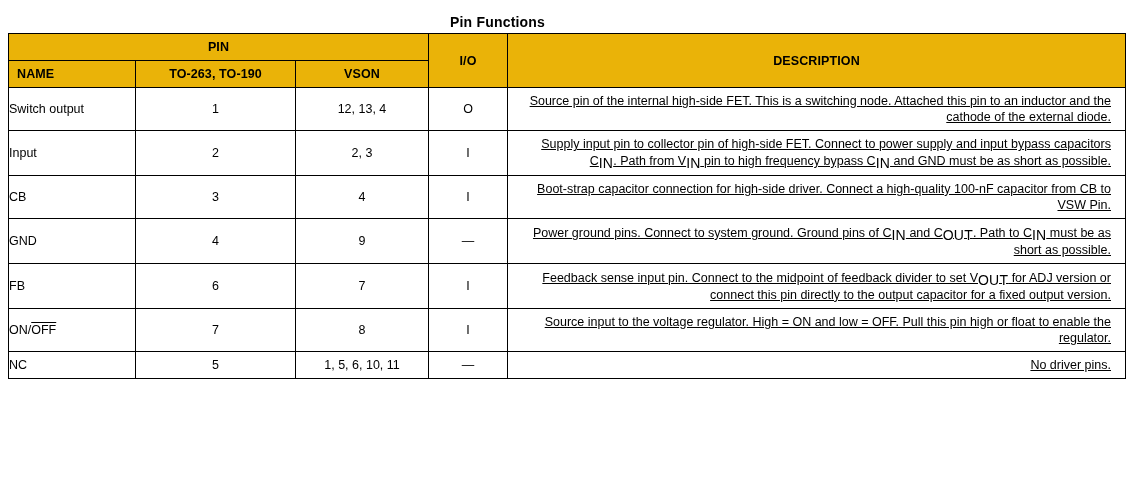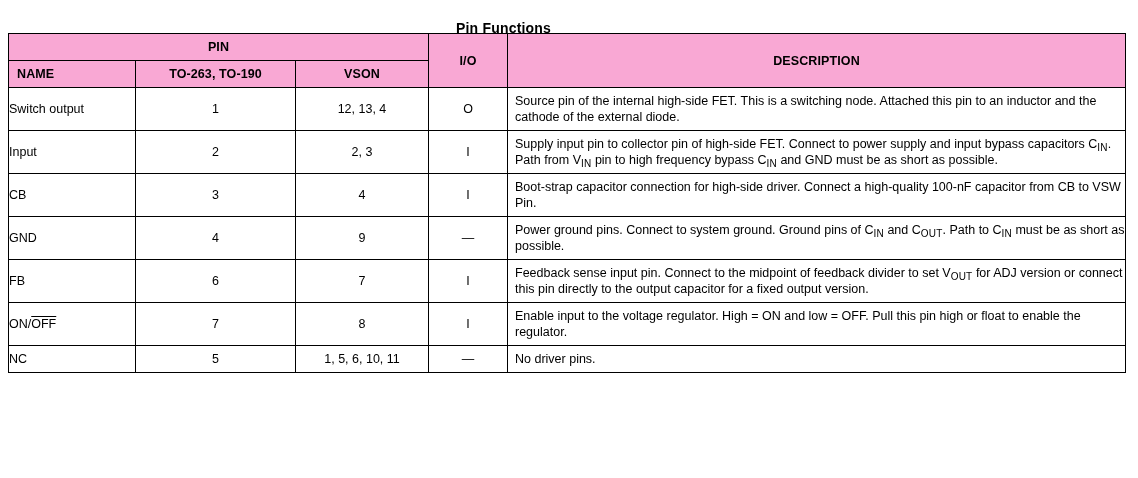--- a/index.html
+++ b/index.html
@@ -13,21 +13,21 @@
     font-family: "Liberation Sans", sans-serif;
     color: #000000;
     overflow: hidden;
     position: relative;
   }
   .page-title {
     text-align: center;
     font-size: 14px;
     font-weight: bold;
     letter-spacing: 0.2px;
-    margin: 16px;
+    margin: 10px;
     padding: 4px 0 7px 0;
     width: 975px;
   }
   .table-wrap {
     position: absolute;
     left: 8px;
     top: 33px;
     width: 1117px;
   }
   table.pin-table {
@@ -37,21 +37,21 @@
     border: 1px solid #000;
   }
   table.pin-table th,
   table.pin-table td {
     border: 1px solid #000;
     vertical-align: middle;
     font-size: 12.5px;
     line-height: 1.28;
   }
   thead th {
-    background: #f9a8d4;
+    background: #eab308;
     font-weight: bold;
     text-align: center;
     font-size: 12.5px;
     letter-spacing: 0.1px;
     height: 22px;
     padding: 2px 4px;
   }
   thead th.name-head {
     text-align: left;
     padding-left: 8px;
@@ -61,29 +61,30 @@
     padding: 5px 7px;
   }
   td.c-name {
     text-align: left;
     padding-left: 0;
   }
   td.c-pin1, td.c-pin2, td.c-io {
     text-align: center;
   }
   td.c-desc {
-    text-align: left;
+    text-align: right;
     padding-left: 7px;
-    padding-right: 0;
+    padding-right: 14px;
+    text-decoration: underline;
   }
   .desc-text {
     display: block;
   }
   sub {
-    font-size: 10px;
+    font-size: 14px;
     vertical-align: baseline;
     position: relative;
     bottom: -3px;
     letter-spacing: 0.2px;
   }
   .ovl {
     text-decoration: overline;
   }
   .dash {
     font-size: 13px;
@@ -173,21 +174,21 @@
           <span class="desc-text">Feedback sense input pin. Connect to the midpoint of feedback divider to set V<sub>OUT</sub> for ADJ version or connect this pin directly to the output capacitor for a fixed output version.</span>
         </td>
       </tr>
 
       <tr>
         <td class="c-name"><span>ON/</span><span class="ovl">OFF</span></td>
         <td class="c-pin1">7</td>
         <td class="c-pin2">8</td>
         <td class="c-io">I</td>
         <td class="c-desc">
-          <span class="desc-text">Enable input to the voltage regulator. High = ON and low = OFF. Pull this pin high or float to enable the regulator.</span>
+          <span class="desc-text">Source input to the voltage regulator. High = ON and low = OFF. Pull this pin high or float to enable the regulator.</span>
         </td>
       </tr>
 
       <tr>
         <td class="c-name">NC</td>
         <td class="c-pin1">5</td>
         <td class="c-pin2">1, 5, 6, 10, 11</td>
         <td class="c-io dash">—</td>
         <td class="c-desc">
           <span class="desc-text">No driver pins.</span>

